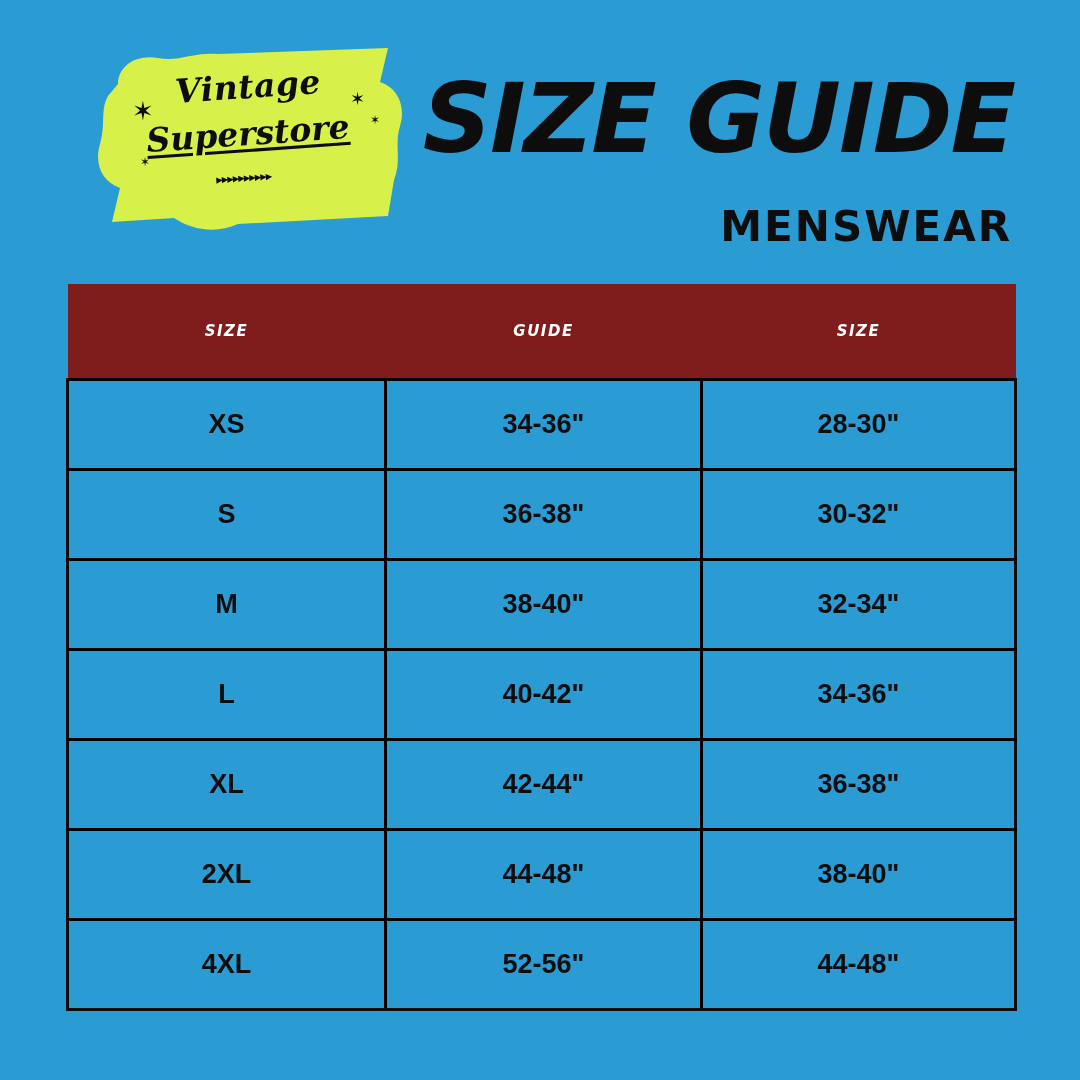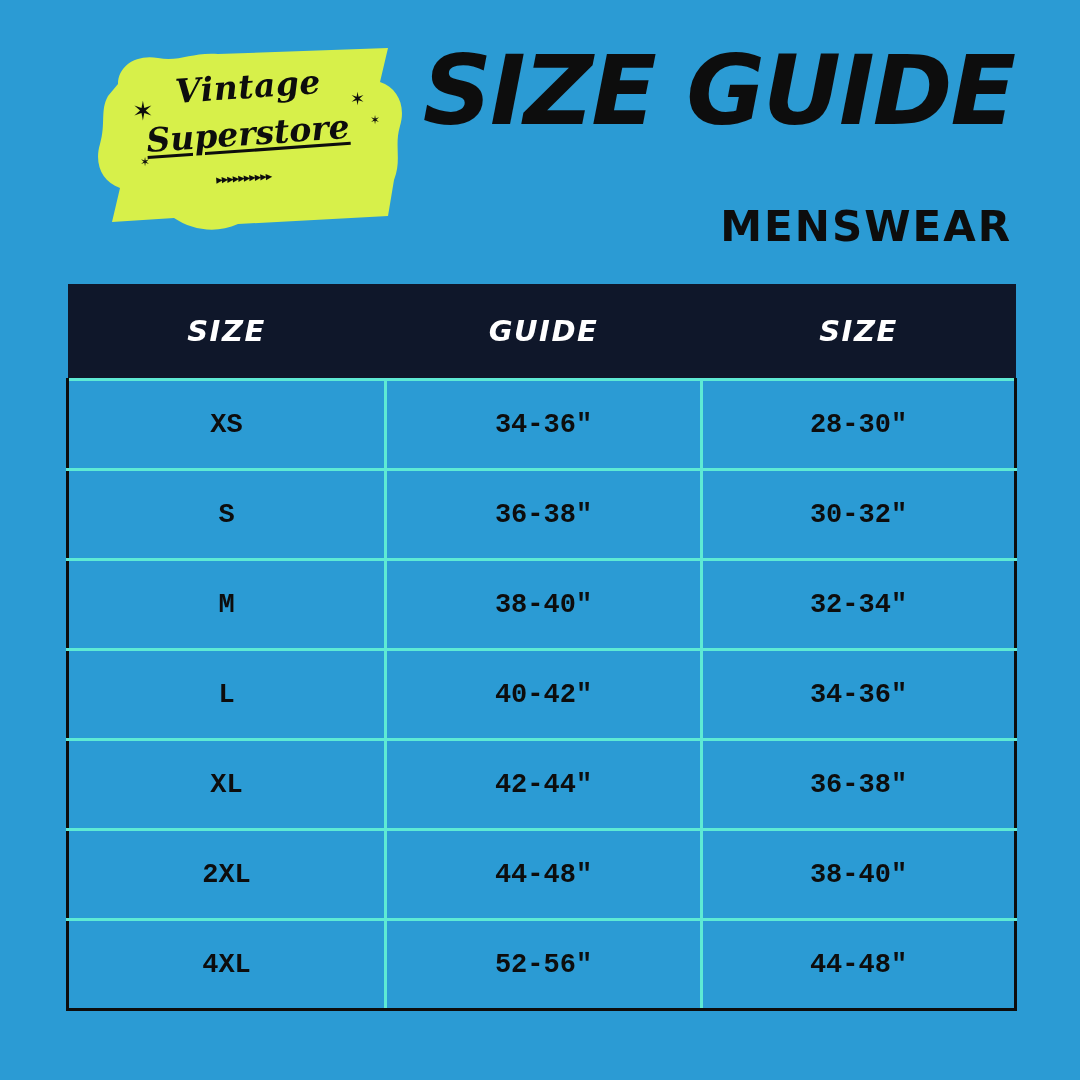--- a/index.html
+++ b/index.html
@@ -83,21 +83,21 @@
   }
   .star.s1 { left: 44px; top: 50px; font-size: 26px; }
   .star.s2 { left: 262px; top: 42px; font-size: 18px; }
   .star.s3 { left: 282px; top: 66px; font-size: 12px; }
   .star.s4 { left: 52px; top: 108px; font-size: 12px; }
 
   
   .title {
     position: absolute;
     right: 66px;
-    top: 46px;
+    top: 74px;
     font-family: "DejaVu Sans", sans-serif;
     font-weight: bold;
     font-style: italic;
     font-size: 96px;
     line-height: 0.95;
     color: #0D0D0D;
     letter-spacing: -2px;
     text-align: right;
     white-space: nowrap;
   }
@@ -121,39 +121,39 @@
     left: 66px;
     top: 284px;
     width: 948px;
   }
   table.size-table {
     width: 948px;
     border-collapse: collapse;
     table-layout: fixed;
   }
   table.size-table th {
-    background: #0f172a;
+    background: #7f1d1d;
     color: #FFFFFF;
     font-family: "DejaVu Sans", sans-serif;
     font-weight: bold;
     font-style: italic;
-    font-size: 29px;
+    font-size: 15px;
     letter-spacing: 1.5px;
     height: 92px;
     border: none;
   }
   table.size-table td {
     background: transparent;
     color: #0D0D0D;
-    font-family: Liberation Mono, monospace;
+    font-family: Liberation Sans, sans-serif;
     font-weight: bold;
     font-size: 27px;
     text-align: center;
     height: 85px;
-    border: 3px solid #5eead4;
+    border: 3px solid #000000;
   }
   table.size-table tr td:first-child { border-left: 3px solid #0D0D0D; }
   table.size-table tr td:last-child { border-right: 3px solid #0D0D0D; }
   table.size-table tr:last-child td { border-bottom: 3px solid #0D0D0D; }
   col.c-size { width: 318px; }
   col.c-chest { width: 316px; }
   col.c-waist { width: 314px; }
 </style>
 </head>
 <body>

